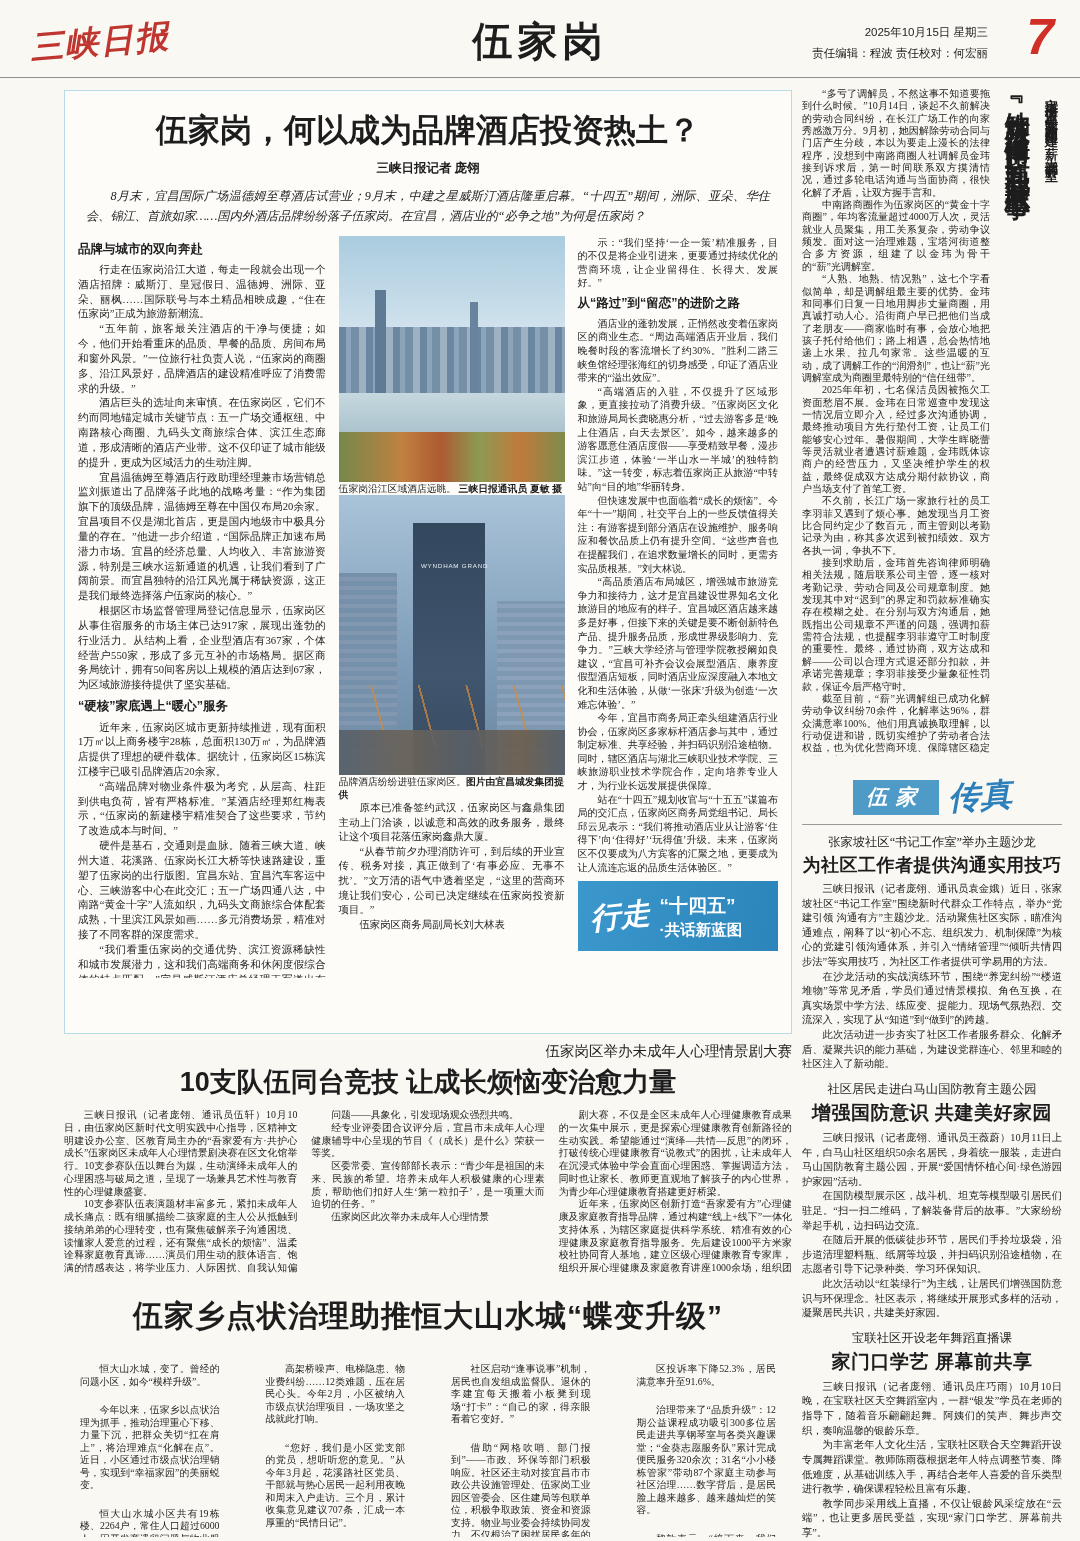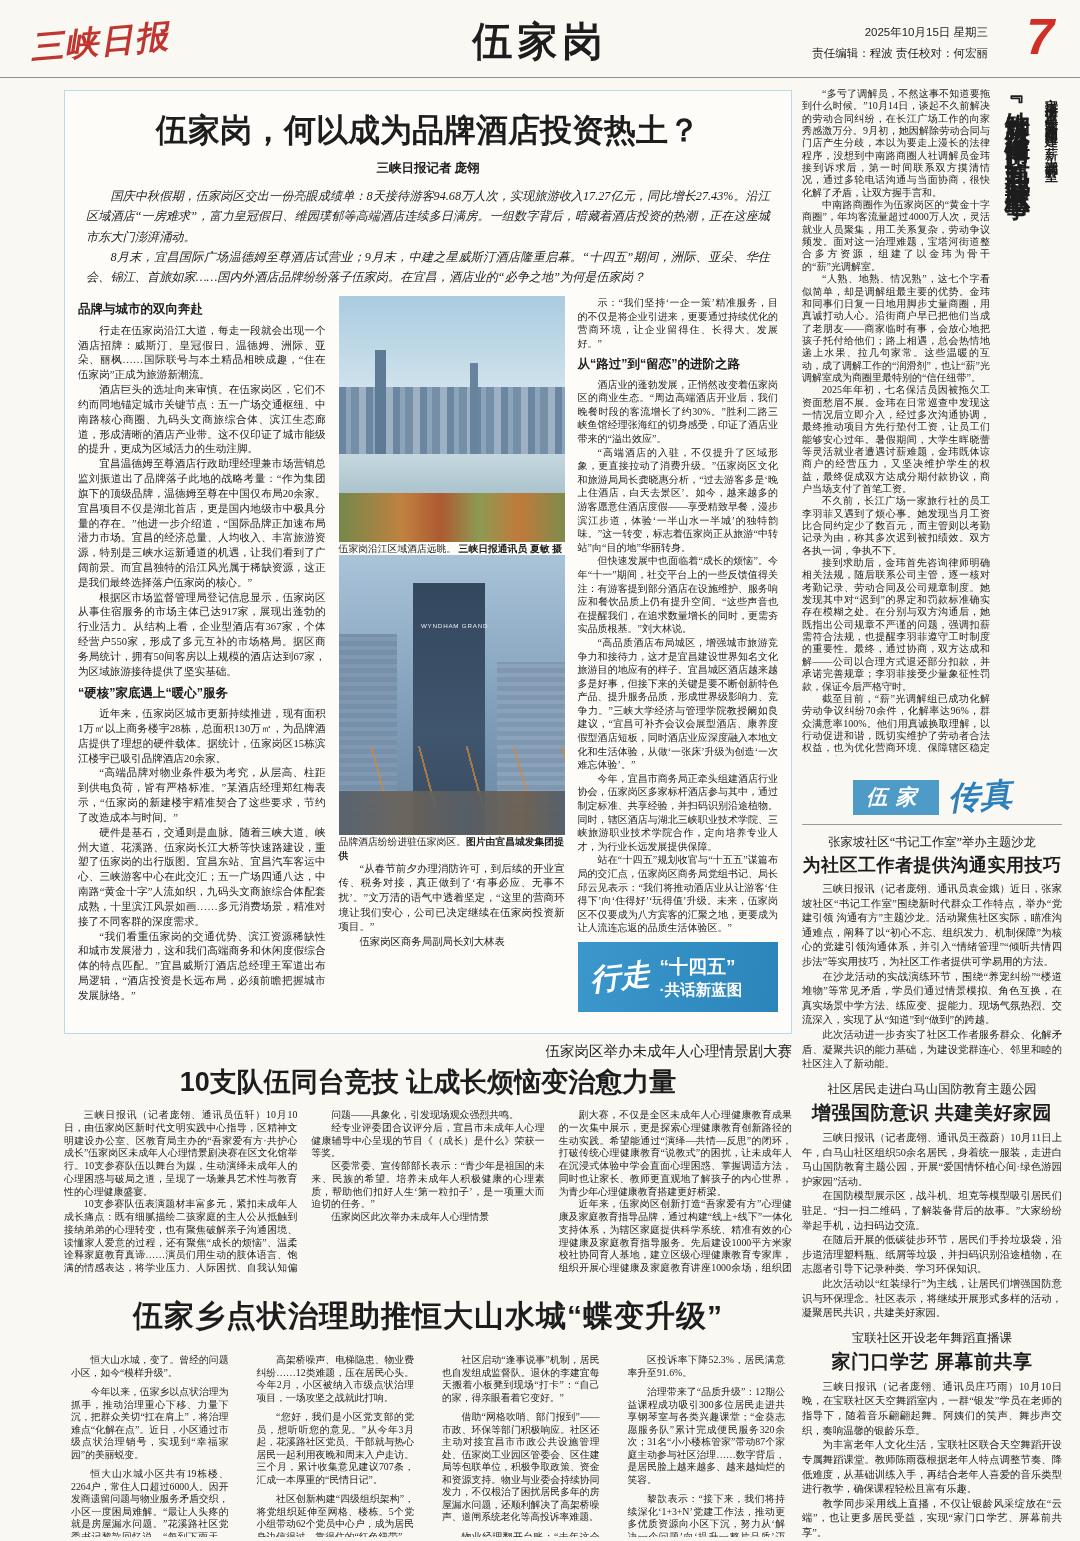--- a/index.html
+++ b/index.html
@@ -94,47 +94,47 @@
   .mid-hl{text-align:center;font-size:27px;font-weight:900;font-family:"Liberation Sans",sans-serif;margin:0 0 9px;}
   .mid-cols{display:flex;gap:14px;height:166px;overflow:hidden;}
   .mid-col{flex:1;font-size:9.9px;line-height:1.29;text-align:justify;}
   .mid-col p{margin:0;text-indent:2em;}
   
   .bot{position:absolute;left:64px;top:1296px;width:728px;}
   .bot-hl{text-align:center;font-size:30px;font-weight:900;font-family:"Liberation Sans",sans-serif;
         margin:0 0 10px;letter-spacing:1px;}
   .bot-cols{display:flex;gap:14px;height:190px;overflow:hidden;}
   .bot-col{flex:1;font-size:9.8px;line-height:1.28;text-align:justify;}
-  .bot-col p{margin:7px;text-indent:2em;}
+  .bot-col p{margin:16px;text-indent:2em;}
   .bot-sign{text-align:right !important;font-weight:bold;text-indent:0 !important;}
 </style>
 </head>
 <body>
 
 <div class="header">
   <div class="logo">三峡日报</div>
   <div class="section-title">伍家岗</div>
   <div class="issue">
     <div>2025年10月15日 星期三</div>
     <div>责任编辑：程波 责任校对：何宏丽</div>
   </div>
   <div class="page-no">7</div>
 </div>
 
 <div class="main-box">
   <div class="main-headline">伍家岗，何以成为品牌酒店投资热土？</div>
   <div class="main-byline">三峡日报记者 庞翎</div>
   <div class="lead">
-    <p>国庆中秋假期，伍家岗区交出一份亮眼成绩单：8天接待游客94.68万人次，实现旅游收入17.27亿元，同比增长27.43%。沿江区域酒店“一房难求”，富力皇冠假日、维园璞郁等高端酒店连续多日满房。一组数字背后，暗藏着酒店投资的热潮，正在这座城市东大门澎湃涌动。</p>
     <p>8月末，宜昌国际广场温德姆至尊酒店试营业；9月末，中建之星威斯汀酒店隆重启幕。“十四五”期间，洲际、亚朵、华住会、锦江、首旅如家……国内外酒店品牌纷纷落子伍家岗。在宜昌，酒店业的“必争之地”为何是伍家岗？</p>
   </div>
   <div class="cols">
     <div class="col col1">
       <p class="subhead">品牌与城市的双向奔赴</p>
       <p>行走在伍家岗沿江大道，每走一段就会出现一个酒店招牌：威斯汀、皇冠假日、温德姆、洲际、亚朵、丽枫……国际联号与本土精品相映成趣，“住在伍家岗”正成为旅游新潮流。</p>
+      <p>“五年前，旅客最关注酒店的干净与便捷；如今，他们开始看重床的品质、早餐的品质、房间布局和窗外风景。”一位旅行社负责人说，“伍家岗的商圈多、沿江风景好，品牌酒店的建设精准呼应了消费需求的升级。”</p>
       <p>酒店巨头的选址向来审慎。在伍家岗区，它们不约而同地锚定城市关键节点：五一广场交通枢纽、中南路核心商圈、九码头文商旅综合体、滨江生态廊道，形成清晰的酒店产业带。这不仅印证了城市能级的提升，更成为区域活力的生动注脚。</p>
       <p>宜昌温德姆至尊酒店行政助理经理兼市场营销总监刘振道出了品牌落子此地的战略考量：“作为集团旗下的顶级品牌，温德姆至尊在中国仅布局20余家。宜昌项目不仅是湖北首店，更是国内地级市中极具分量的存在。”他进一步介绍道，“国际品牌正加速布局潜力市场。宜昌的经济总量、人均收入、丰富旅游资源，特别是三峡水运新通道的机遇，让我们看到了广阔前景。而宜昌独特的沿江风光属于稀缺资源，这正是我们最终选择落户伍家岗的核心。”</p>
       <p>根据区市场监督管理局登记信息显示，伍家岗区从事住宿服务的市场主体已达917家，展现出蓬勃的行业活力。从结构上看，企业型酒店有367家，个体经营户550家，形成了多元互补的市场格局。据区商务局统计，拥有50间客房以上规模的酒店达到67家，为区域旅游接待提供了坚实基础。</p>
       <p class="subhead">“硬核”家底遇上“暖心”服务</p>
       <p>近年来，伍家岗区城市更新持续推进，现有面积1万㎡以上商务楼宇28栋，总面积130万㎡，为品牌酒店提供了理想的硬件载体。据统计，伍家岗区15栋滨江楼宇已吸引品牌酒店20余家。</p>
       <p>“高端品牌对物业条件极为考究，从层高、柱距到供电负荷，皆有严格标准。”某酒店经理郑红梅表示，“伍家岗的新建楼宇精准契合了这些要求，节约了改造成本与时间。”</p>
       <p>硬件是基石，交通则是血脉。随着三峡大道、峡州大道、花溪路、伍家岗长江大桥等快速路建设，重塑了伍家岗的出行版图。宜昌东站、宜昌汽车客运中心、三峡游客中心在此交汇；五一广场四通八达，中南路“黄金十字”人流如织，九码头文商旅综合体配套成熟，十里滨江风景如画……多元消费场景，精准对接了不同客群的深度需求。</p>
       <p>“我们看重伍家岗的交通优势、滨江资源稀缺性和城市发展潜力，这和我们高端商务和休闲度假综合体的特点匹配。”宜昌威斯汀酒店总经理王军道出布局逻辑，“酒店投资是长远布局，必须前瞻把握城市发展脉络。”</p>
 
     </div>
@@ -152,20 +152,21 @@
         <div class="p2-sky"></div>
         <div class="p2-bL"></div>
         <div class="p2-bR"></div>
         <div class="p2-tower">
           <div class="p2-label">WYNDHAM GRAND</div>
         </div>
         <div class="p2-crane"></div>
         <div class="p2-low"></div>
       </div>
       <p class="caption"><span>品牌酒店纷纷进驻伍家岗区。</span><b>图片由宜昌城发集团提供</b></p>
+      <p>原本已准备签约武汉，伍家岗区与鑫鼎集团主动上门洽谈，以诚意和高效的政务服务，最终让这个项目花落伍家岗鑫鼎大厦。</p>
       <p>“从春节前夕办理消防许可，到后续的开业宣传、税务对接，真正做到了‘有事必应、无事不扰’。”文万清的语气中透着坚定，“这里的营商环境让我们安心，公司已决定继续在伍家岗投资新项目。”</p>
       <p>伍家岗区商务局副局长刘大林表</p>
     </div>
     <div class="col col3">
       <p>示：“我们坚持‘一企一策’精准服务，目的不仅是将企业引进来，更要通过持续优化的营商环境，让企业留得住、长得大、发展好。”</p>
       <p class="subhead">从“路过”到“留恋”的进阶之路</p>
       <p>酒店业的蓬勃发展，正悄然改变着伍家岗区的商业生态。“周边高端酒店开业后，我们晚餐时段的客流增长了约30%。”胜利二路三峡鱼馆经理张海红的切身感受，印证了酒店业带来的“溢出效应”。</p>
       <p>“高端酒店的入驻，不仅提升了区域形象，更直接拉动了消费升级。”伍家岗区文化和旅游局局长龚晓惠分析，“过去游客多是‘晚上住酒店，白天去景区’。如今，越来越多的游客愿意住酒店度假——享受精致早餐，漫步滨江步道，体验‘一半山水一半城’的独特韵味。”这一转变，标志着伍家岗正从旅游“中转站”向“目的地”华丽转身。</p>
       <p>但快速发展中也面临着“成长的烦恼”。今年“十一”期间，社交平台上的一些反馈值得关注：有游客提到部分酒店在设施维护、服务响应和餐饮品质上仍有提升空间。“这些声音也在提醒我们，在追求数量增长的同时，更需夯实品质根基。”刘大林说。</p>
       <p>“高品质酒店布局城区，增强城市旅游竞争力和接待力，这才是宜昌建设世界知名文化旅游目的地应有的样子。宜昌城区酒店越来越多是好事，但接下来的关键是要不断创新特色产品、提升服务品质，形成世界级影响力、竞争力。”三峡大学经济与管理学院教授阚如良建议，“宜昌可补齐会议会展型酒店、康养度假型酒店短板，同时酒店业应深度融入本地文化和生活体验，从做‘一张床’升级为创造‘一次难忘体验’。”</p>

